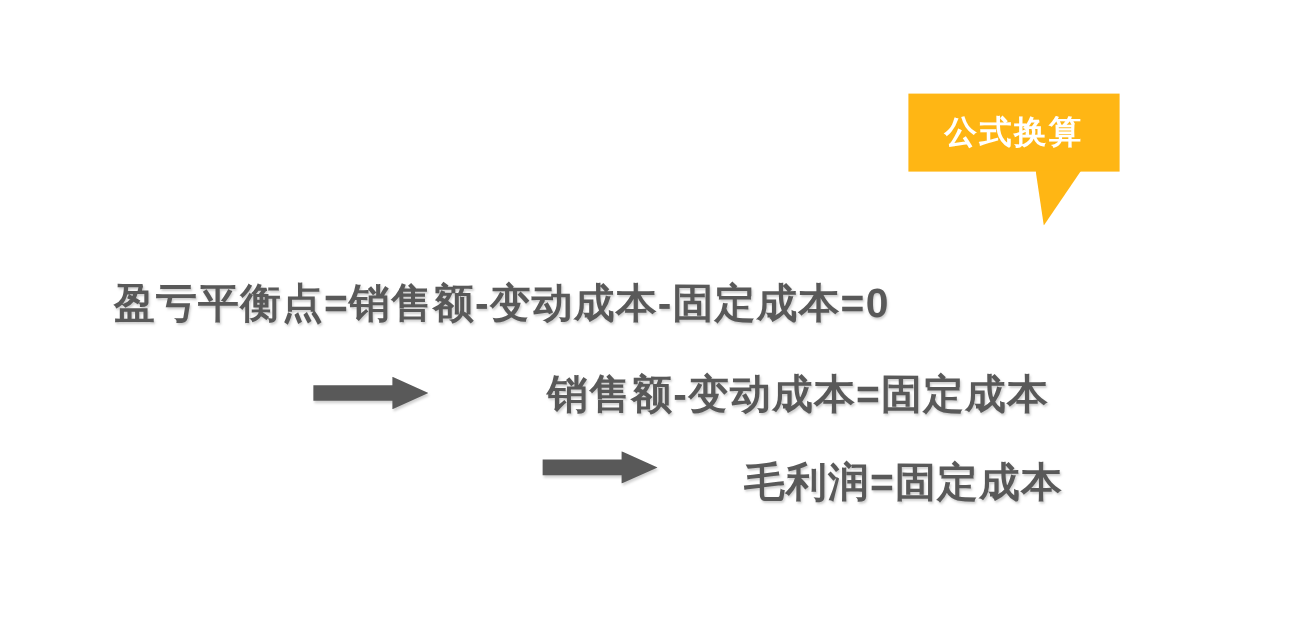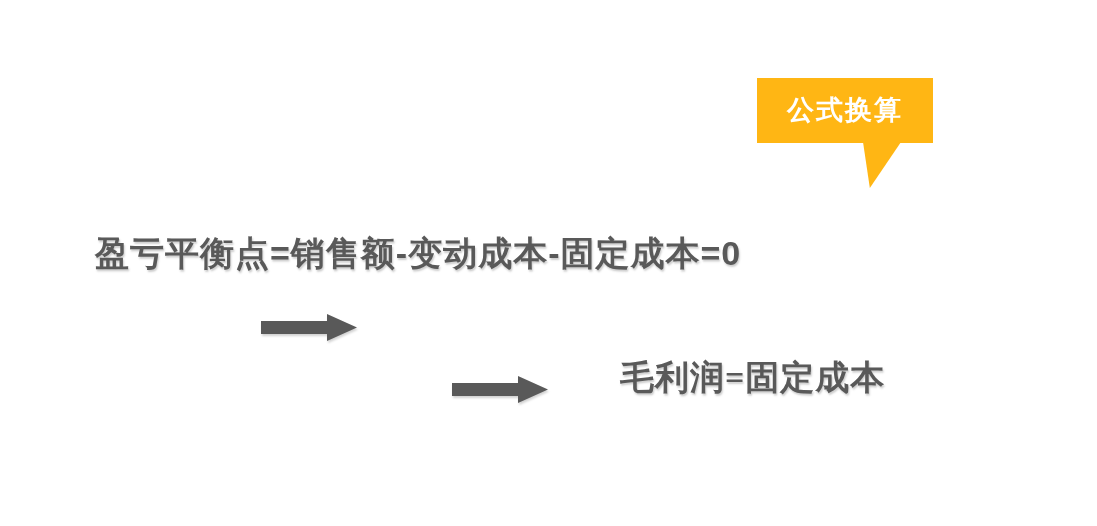--- a/index.html
+++ b/index.html
@@ -49,21 +49,21 @@
     color:var(--text-gray);
     font-size:34px;
     font-weight:700;
     line-height:1.1;
     white-space:nowrap;
     letter-spacing:1px;
     text-shadow:1px 2px 2px rgba(89,89,89,0.30);
   }
   .formula.line1{ left:95px;  top:235px; }
   .formula.line2{ left:456px; top:311px; }
-  .formula.line3{ left:620px; top:359px;font-family:Liberation Serif, serif; }
+  .formula.line3{ left:620px; top:384px; }
   
   .block-arrow{
     position:absolute;
     width:96px; height:27px;
     filter:drop-shadow(1px 2px 1px rgba(0,0,0,0.18));
   }
   .block-arrow svg{ display:block; width:100%; height:100%; }
   .block-arrow polygon{ fill:var(--text-gray); }
   .block-arrow.a1{ left:261px; top:314px; }
   .block-arrow.a2{ left:452px; top:376px; }
@@ -79,20 +79,21 @@
   <div class="callout-tail"></div>
 
   <div class="formula line1">盈亏平衡点=销售额-变动成本-固定成本=0</div>
 
   <div class="block-arrow a1">
     <svg viewBox="0 0 96 27" preserveAspectRatio="none" aria-hidden="true">
       <polygon points="0,7 66,7 66,0 96,13.5 66,27 66,20 0,20"></polygon>
     </svg>
   </div>
 
+  <div class="formula line2">销售额-变动成本=固定成本</div>
 
   <div class="block-arrow a2">
     <svg viewBox="0 0 96 27" preserveAspectRatio="none" aria-hidden="true">
       <polygon points="0,7 66,7 66,0 96,13.5 66,27 66,20 0,20"></polygon>
     </svg>
   </div>
 
   <div class="formula line3">毛利润=固定成本</div>
 
 </div>

